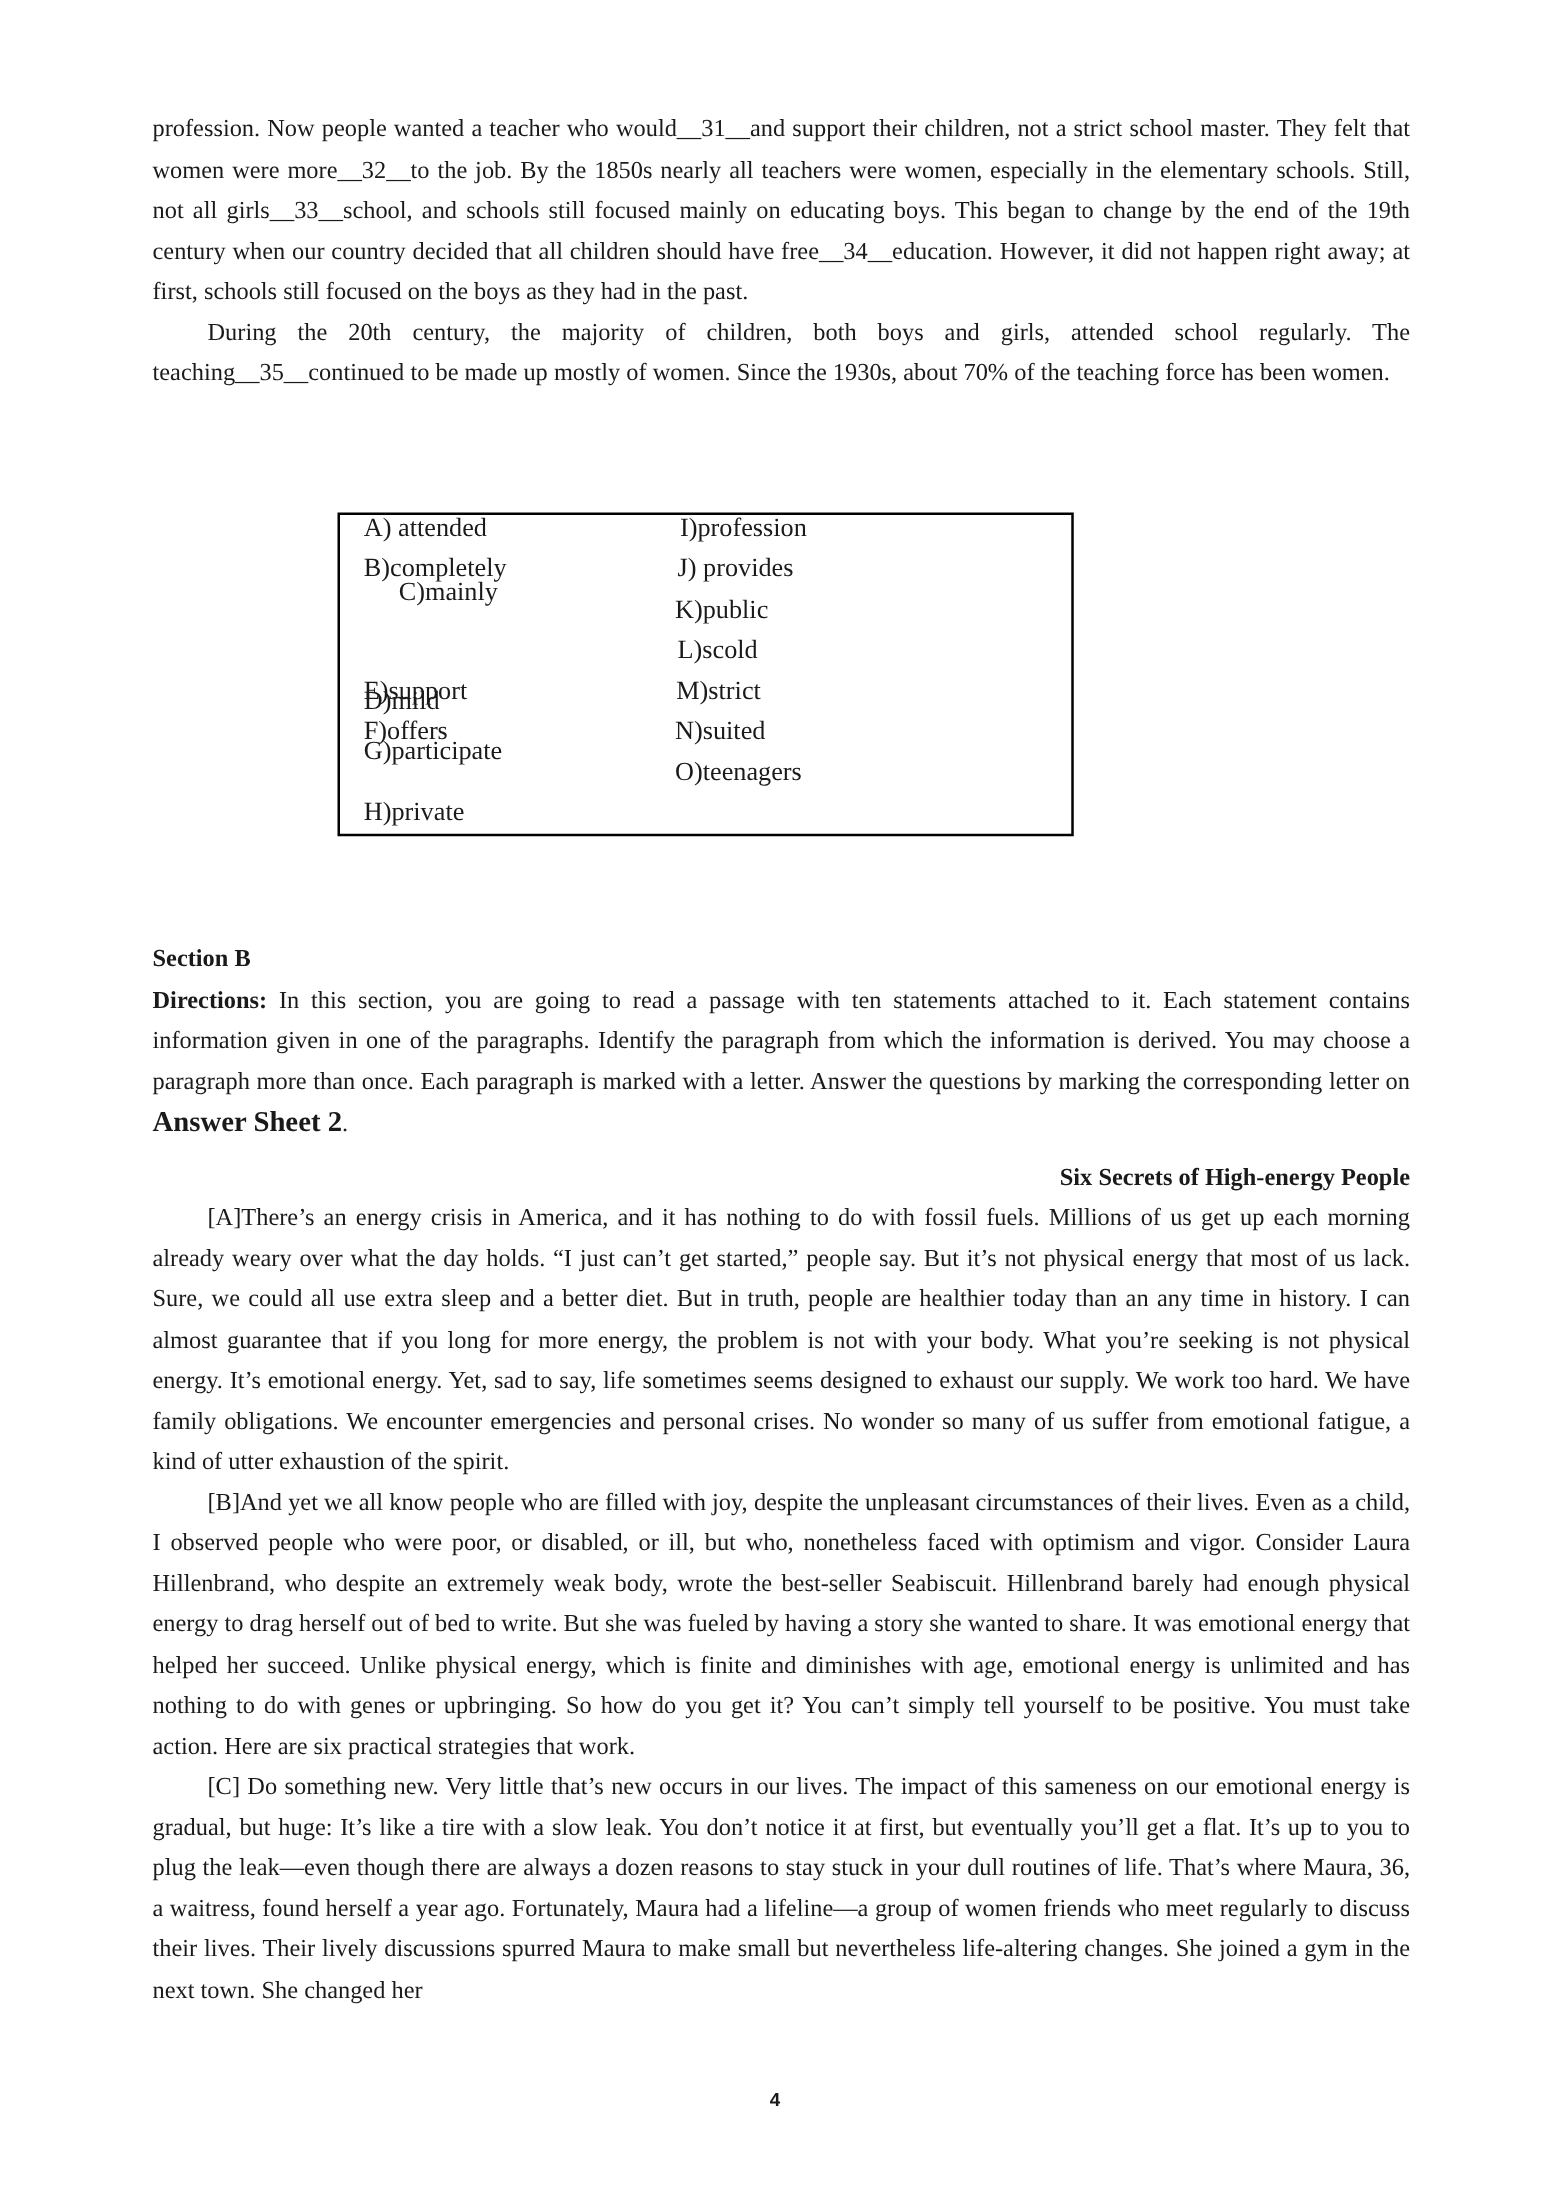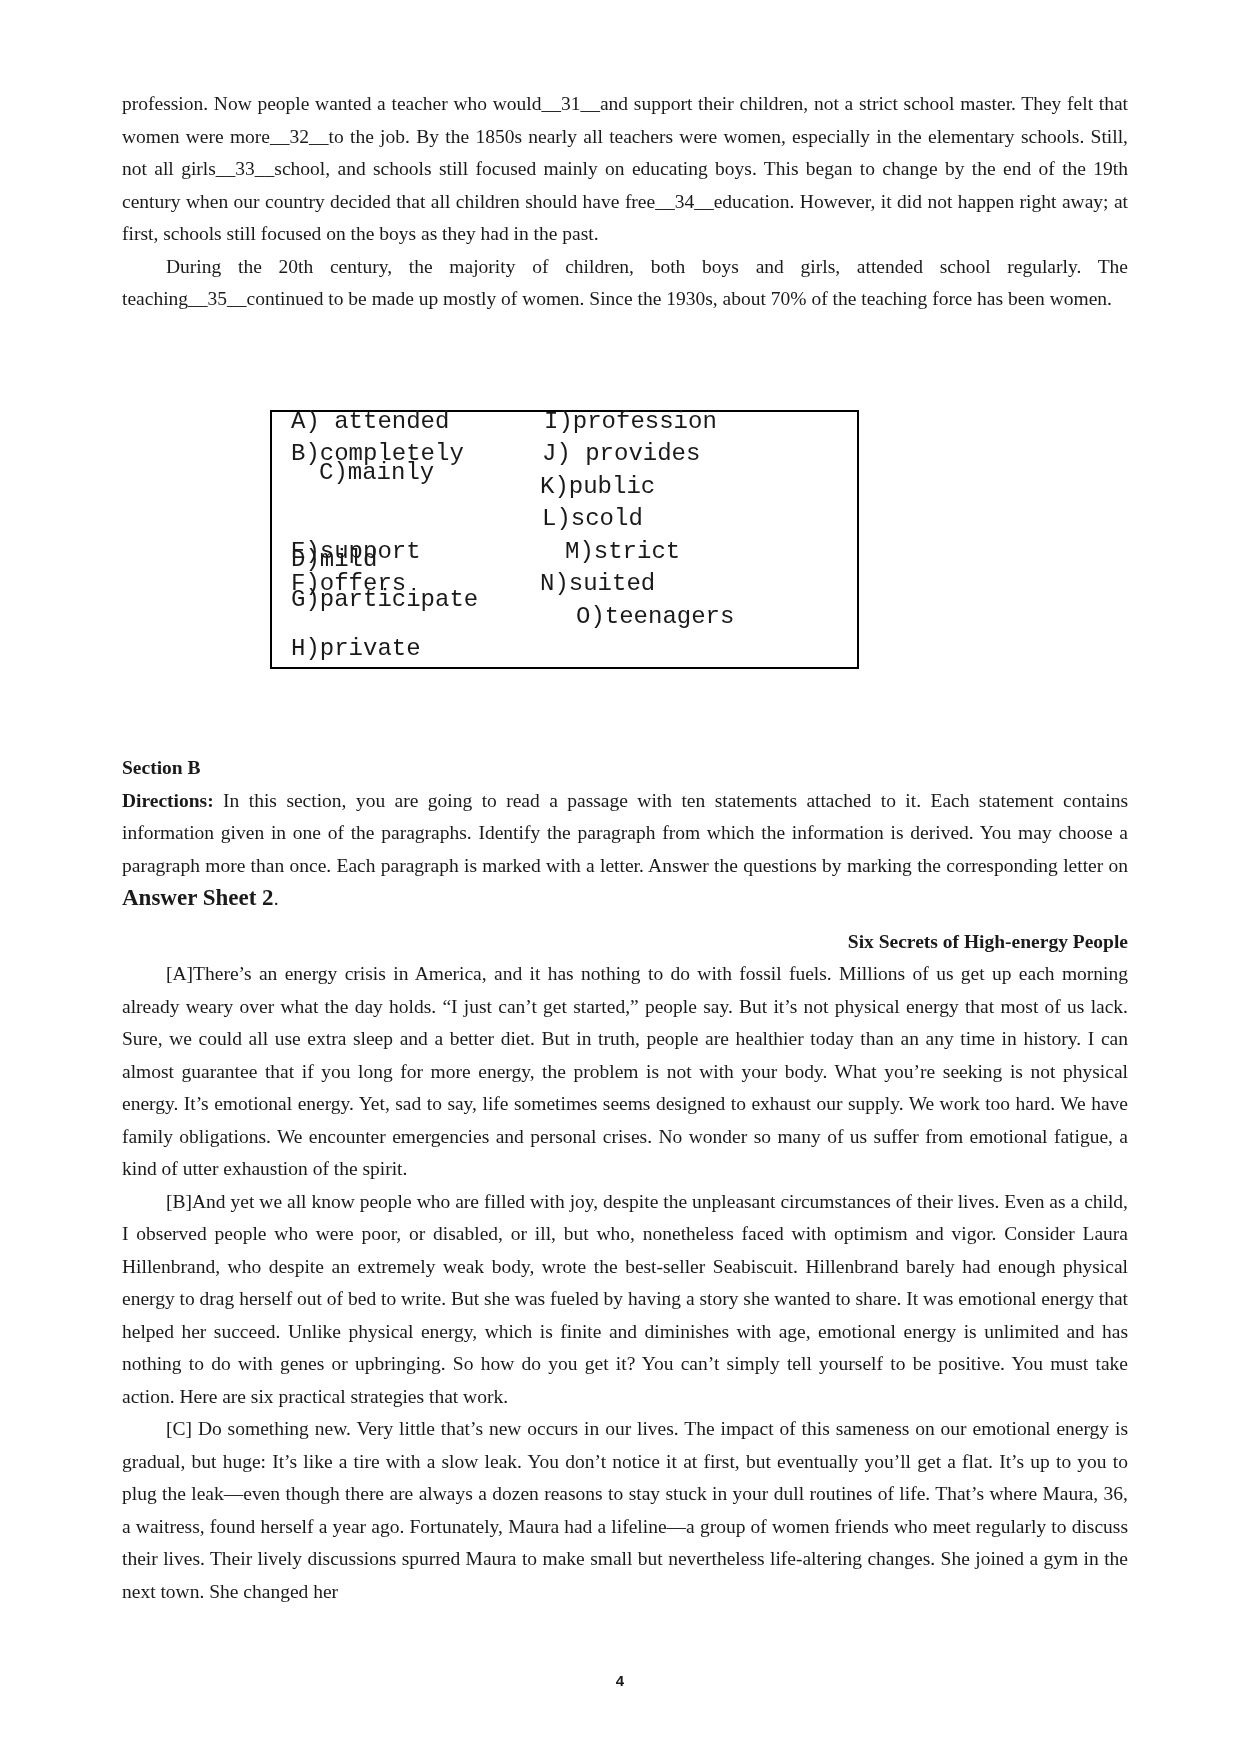--- a/index.html
+++ b/index.html
@@ -13,21 +13,21 @@
     font-size: 19.5px; line-height: 32.5px; margin: 0;
     text-align: justify; text-align-last: left;
   }
   .indent { text-indent: 44px; }
   .options-box {
     position: absolute; left: 270px; top: 410px;
     width: 589px; height: 259px;
     border: 2px solid #000; box-sizing: border-box;
   }
   .opt {
-    position: absolute; font-size: 24px; line-height: 32.5px; white-space: nowrap; font-family: Liberation Mono, monospace;
+    position: absolute; font-size: 21px; line-height: 32.5px; white-space: nowrap;
   }
   .section-b { position: absolute; left: 122px; top: 704px; width: 1006px; }
   .h-bold { font-weight: bold; margin-top: 48px; }
   .answer-sheet { font-weight: bold; font-size: 23px; font-family: "Liberation Serif", serif; margin-top: 40px; }
   .title { text-align: right; font-weight: bold; font-size: 19.5px; line-height: 32.5px; margin: 10px 0 0 0; }
   .page-num {
     position: absolute; left: 0; width: 1240px; top: 1672px;
     text-align: center; font-family: "Liberation Sans", "DejaVu Sans", sans-serif;
     font-weight: bold; font-size: 15px;
   }
@@ -47,23 +47,23 @@
   <span class="opt" style="left:19px;top:91px;margin-top:41px;">D)mild</span>
   <span class="opt" style="left:19px;top:124px;">E)support</span>
   <span class="opt" style="left:19px;top:156px;">F)offers</span>
   <span class="opt" style="left:19px;top:172px;">G)participate</span>
   <span class="opt" style="left:19px;top:221px;">H)private</span>
 
   <span class="opt" style="left:272px;top:-6px;">I)profession</span>
   <span class="opt" style="left:270px;top:26px;">J) provides</span>
   <span class="opt" style="left:268px;top:59px;">K)public</span>
   <span class="opt" style="left:270px;top:91px;">L)scold</span>
-  <span class="opt" style="left:269px;top:124px;margin-left:24px;">M)strict</span>
+  <span class="opt" style="left:269px;top:124px;">M)strict</span>
   <span class="opt" style="left:268px;top:156px;">N)suited</span>
-  <span class="opt" style="left:268px;top:189px;margin-left:36px;">O)teenagers</span>
+  <span class="opt" style="left:268px;top:189px;">O)teenagers</span>
 </div>
 
 <div class="section-b">
   <p class="p h-bold">Section B</p>
   <p class="p"><span class="h-bold">Directions:</span><span> In this section, you are going to read a passage with ten statements attached to it. Each statement contains information given in one of the paragraphs. Identify the paragraph from which the information is derived. You may choose a paragraph more than once. Each paragraph is marked with a letter. Answer the questions by marking the corresponding letter on </span><span class="answer-sheet">Answer Sheet 2</span><span>.</span></p>
   <p class="title">Six Secrets of High-energy People</p>
   <p class="p indent">[A]There’s an energy crisis in America, and it has nothing to do with fossil fuels. Millions of us get up each morning already weary over what the day holds. “I just can’t get started,” people say. But it’s not physical energy that most of us lack. Sure, we could all use extra sleep and a better diet. But in truth, people are healthier today than an any time in history. I can almost guarantee that if you long for more energy, the problem is not with your body. What you’re seeking is not physical energy. It’s emotional energy. Yet, sad to say, life sometimes seems designed to exhaust our supply. We work too hard. We have family obligations. We encounter emergencies and personal crises. No wonder so many of us suffer from emotional fatigue, a kind of utter exhaustion of the spirit.</p>
   <p class="p indent">[B]And yet we all know people who are filled with joy, despite the unpleasant circumstances of their lives. Even as a child, I observed people who were poor, or disabled, or ill, but who, nonetheless faced with optimism and vigor. Consider Laura Hillenbrand, who despite an extremely weak body, wrote the best-seller Seabiscuit. Hillenbrand barely had enough physical energy to drag herself out of bed to write. But she was fueled by having a story she wanted to share. It was emotional energy that helped her succeed. Unlike physical energy, which is finite and diminishes with age, emotional energy is unlimited and has nothing to do with genes or upbringing. So how do you get it? You can’t simply tell yourself to be positive. You must take action. Here are six practical strategies that work.</p>
   <p class="p indent">[C] Do something new. Very little that’s new occurs in our lives. The impact of this sameness on our emotional energy is gradual, but huge: It’s like a tire with a slow leak. You don’t notice it at first, but eventually you’ll get a flat. It’s up to you to plug the leak—even though there are always a dozen reasons to stay stuck in your dull routines of life. That’s where Maura, 36, a waitress, found herself a year ago. Fortunately, Maura had a lifeline—a group of women friends who meet regularly to discuss their lives. Their lively discussions spurred Maura to make small but nevertheless life-altering changes. She joined a gym in the next town. She changed her</p>
 </div>

